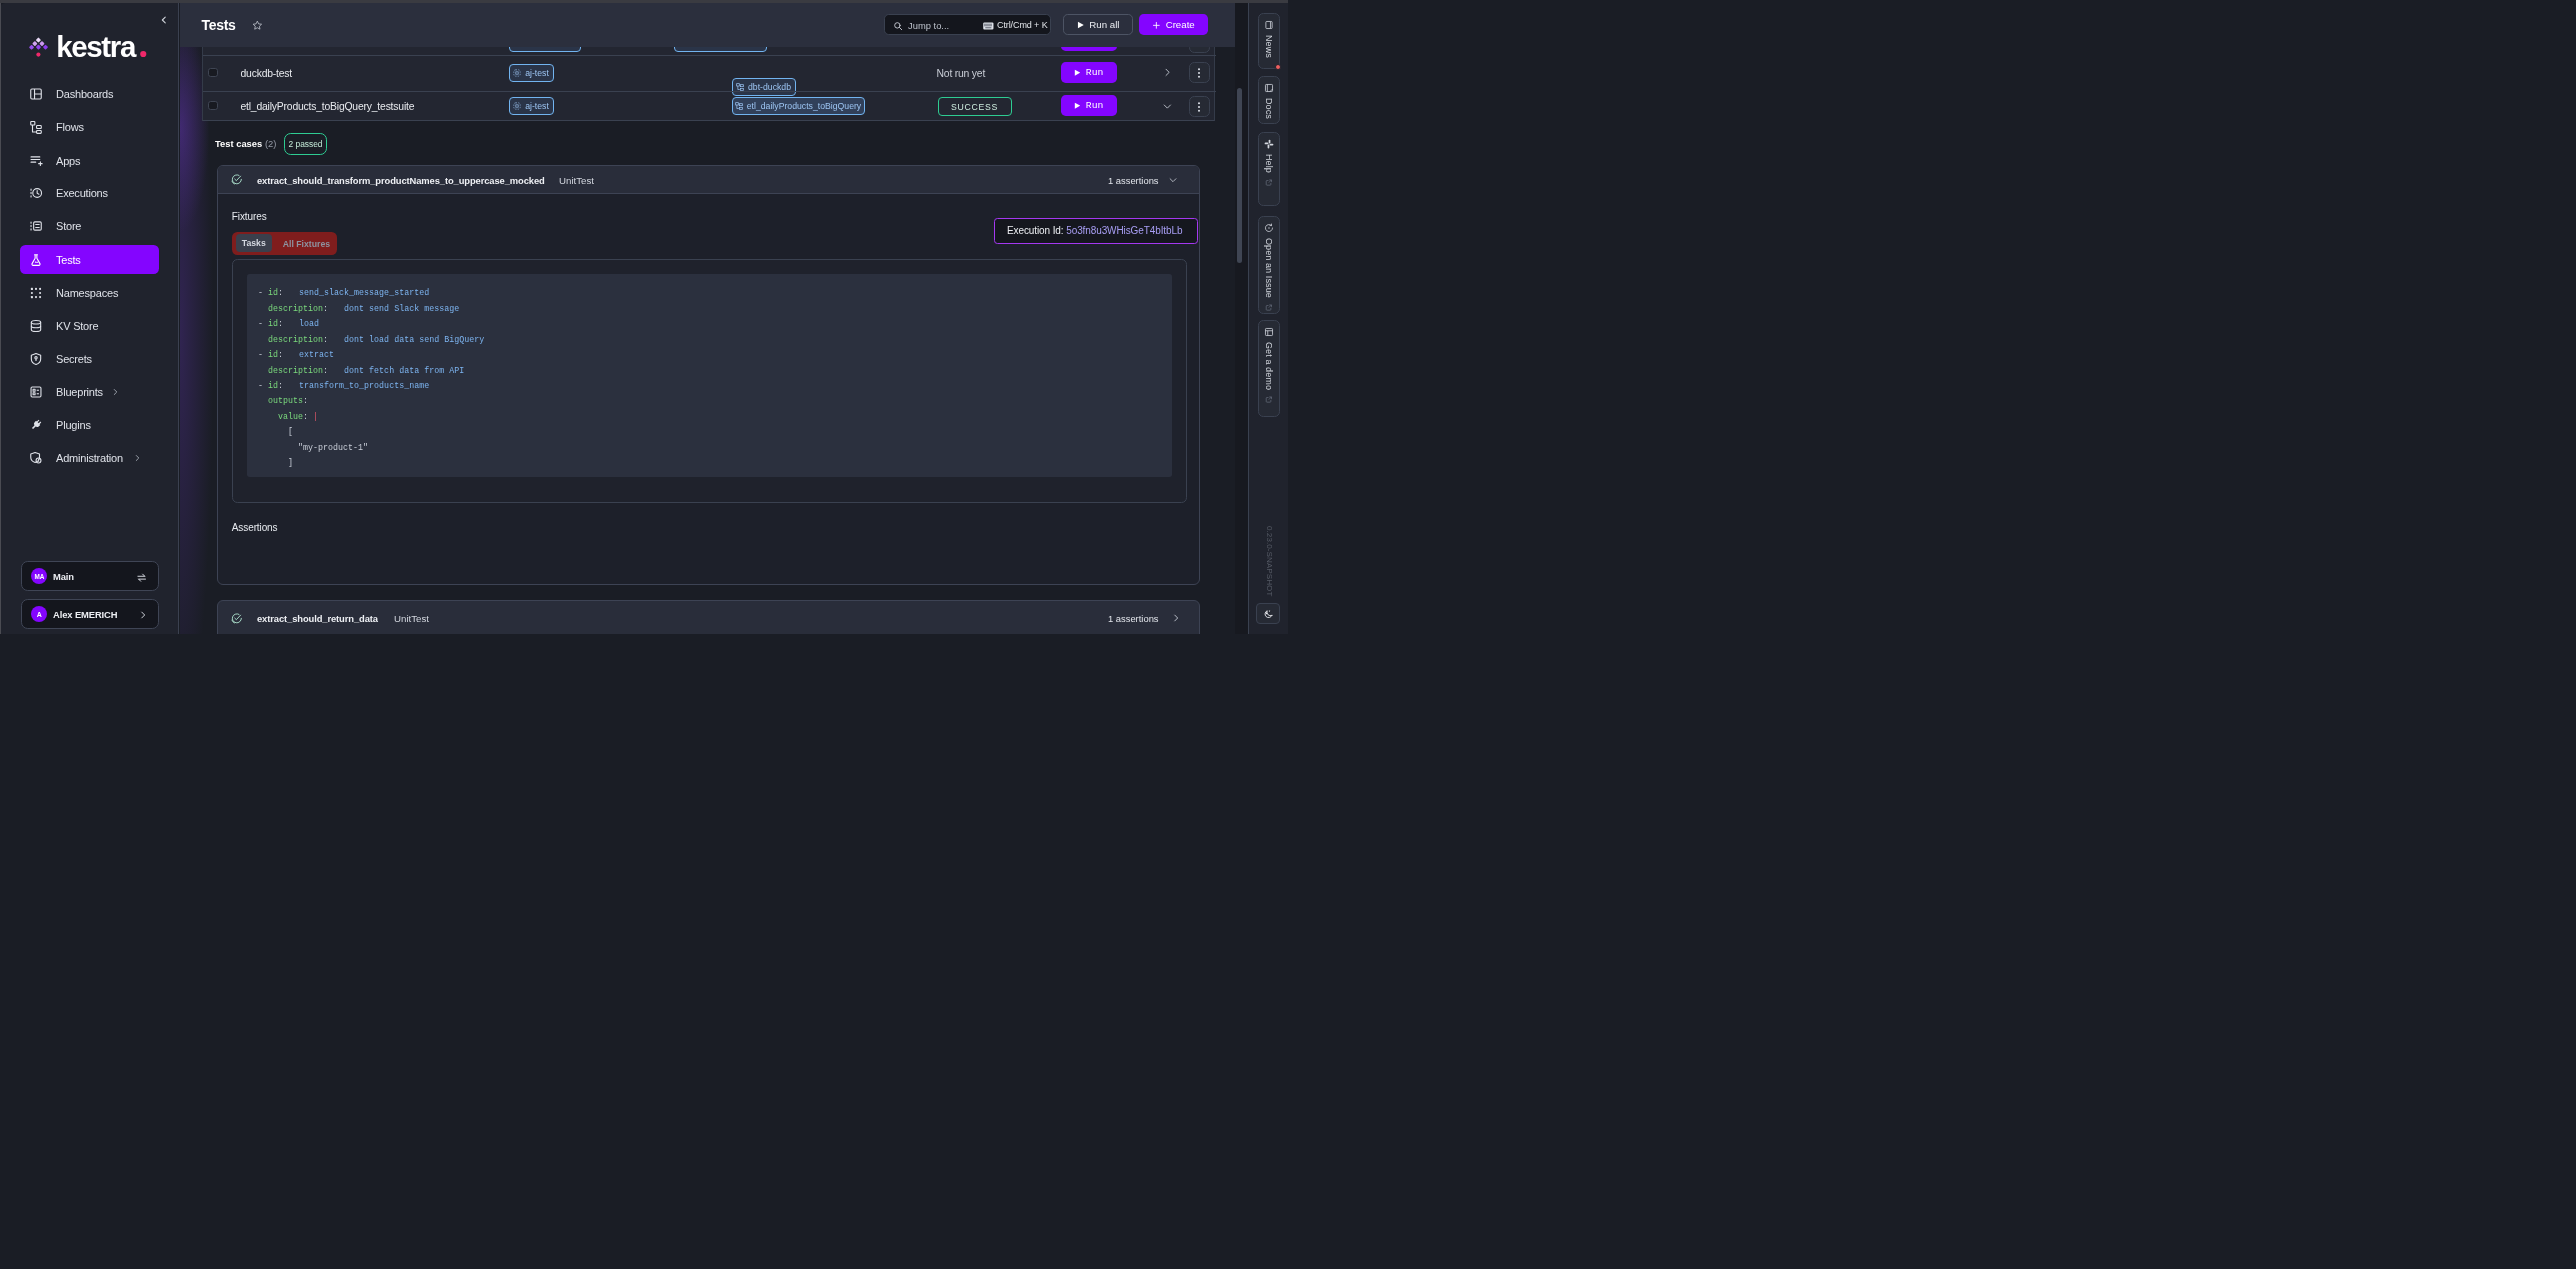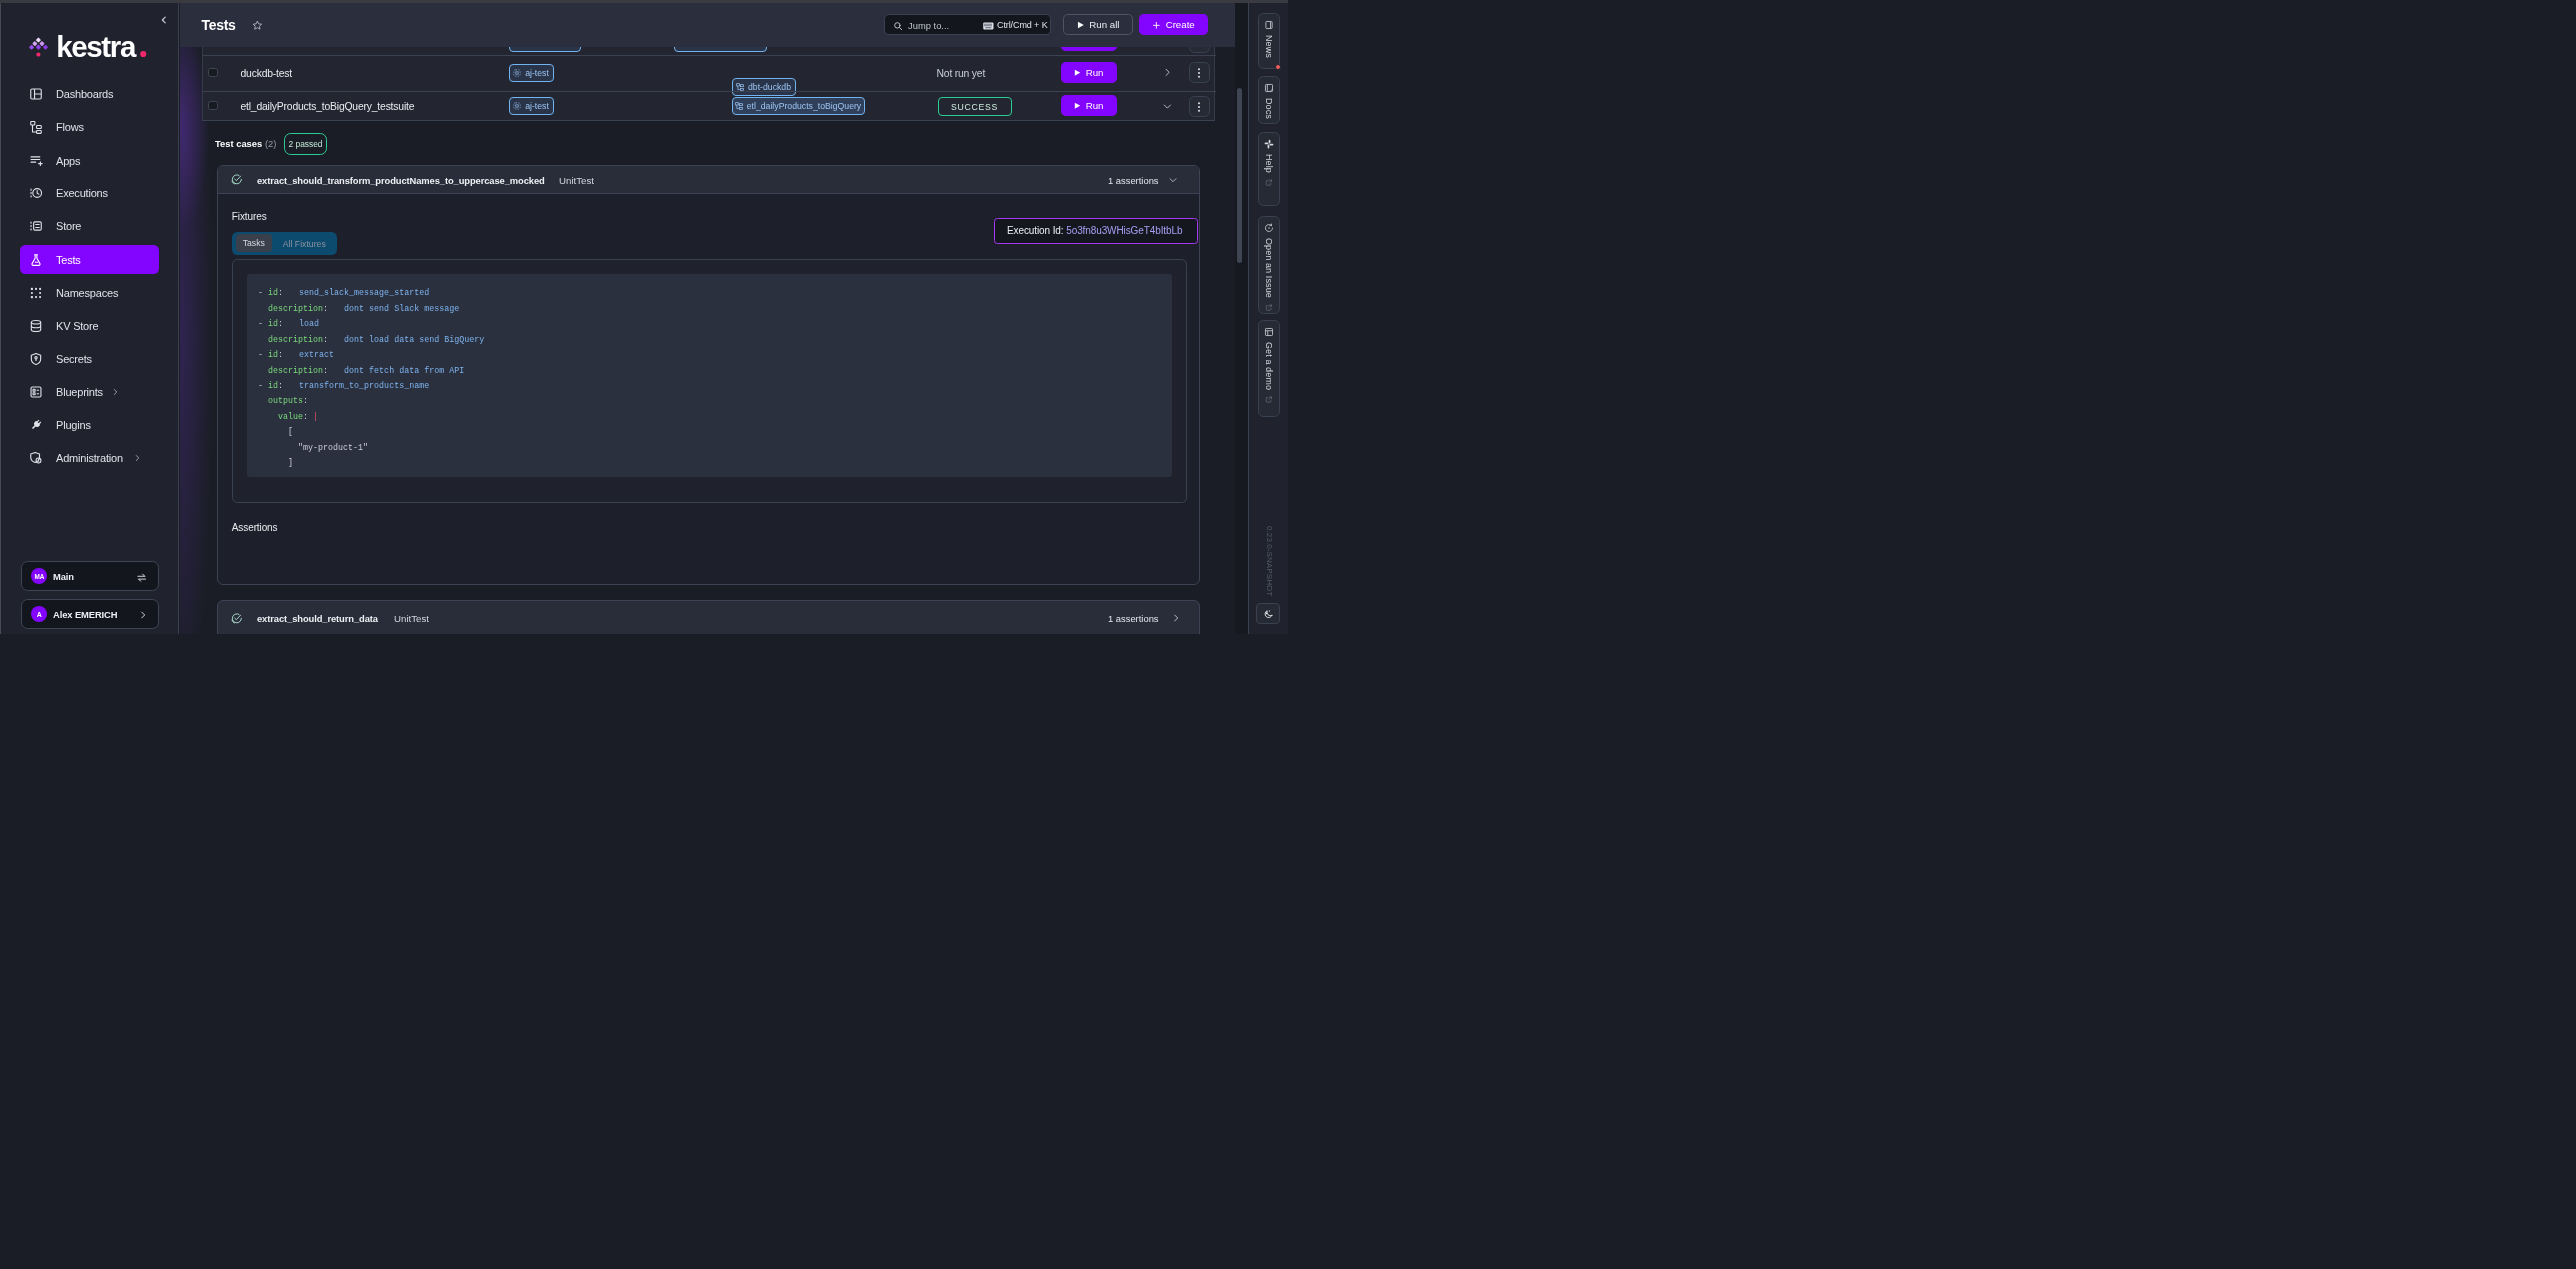--- a/index.html
+++ b/index.html
@@ -40,38 +40,38 @@
 
 
 #ttable { position:absolute; left:21.5px; top:0; width:1013px; height:74px; background:#232631;
   border-left:0.7px solid #343b49; border-right:0.7px solid #343b49; border-bottom:0.7px solid #3a4150; }
 .sep { position:absolute; left:0; width:1013px; height:0.7px; background:#3a4150; }
 .bluebadge { position:absolute; height:18px; border:0.7px solid #72b4f0; border-radius:4px; background:rgba(100,160,235,0.12);
   color:#9cc4f2; font-size:8.7px; display:flex; align-items:center; justify-content:center; gap:4px; white-space:nowrap; }
 .checkbox { position:absolute; left:5.7px; width:9.4px; height:9.4px; border:1px solid #3f4553; border-radius:2.7px; background:#181a21; }
 .rowname { position:absolute; left:38px; font-size:10.4px; color:#e8eaee; letter-spacing:-0.2px; transform:translateY(-50%); white-space:nowrap; }
 .runbtn { position:absolute; left:1059px; width:56px; height:21px; background:#8405ff; border-radius:4.7px;
-  color:#fff; font-size:9.7px; display:flex; align-items:center; justify-content:center; gap:5.4px; }
+  color:#fff; font-size:9.7px; display:flex; align-items:center; justify-content:center; gap:5.4px;font-family:Liberation Mono, monospace; }
 .dotsbtn { position:absolute; left:986px; width:21px; height:21px; border:0.7px solid #3a4150; border-radius:5.4px; background:#262a34; }
 .dotsbtn:before { content:""; position:absolute; left:50%; top:50%; transform:translate(-50%,-50%); width:2px; height:2px; border-radius:50%;
   background:#dfe3ea; box-shadow:0 -3.7px 0 #dfe3ea, 0 3.7px 0 #dfe3ea; }
 .rchev { position:absolute; width:10.7px; height:10.7px; color:#c6cbd4; }
 
 
 .gbadge { border:0.7px solid #2ecc92; border-radius:5.4px; color:#7fdfb4; display:flex; align-items:center; justify-content:center; }
 #card1 { position:absolute; left:37px; top:118px; width:983px; height:420px; border:0.7px solid #3d4354; border-radius:6px; background:#1d202a; overflow:hidden; }
 #card2 { position:absolute; left:37px; top:553px; width:983px; height:40px; border:0.7px solid #3d4354; border-radius:6px; background:#292d3a; }
 .cardhead { position:absolute; left:0; top:0; width:100%; height:28px; background:#292d3a; border-bottom:0.7px solid #3d4354; }
 .ckicon { position:absolute; width:12.7px; height:12.7px; color:#b2e9d4; }
 .cardtitle { position:absolute; font-size:9.4px; font-weight:600; color:#eef0f4; transform:translateY(-50%); letter-spacing:-0.1px; white-space:nowrap; }
 .unittest { position:absolute; font-size:9.7px; color:#d2d6de; transform:translateY(-50%); }
 .nassert { position:absolute; font-size:9.4px; color:#e3e6ec; transform:translateY(-50%); }
 .sechead { position:absolute; font-size:10px; font-weight:500; color:#e8ebf0; transform:translateY(-50%); letter-spacing:-0.1px; }
 
-#tabs { position:absolute; left:13.8px; top:66px; width:105px; height:23px; background:#0c4a6e; border-radius:5.4px; }
+#tabs { position:absolute; left:13.8px; top:66px; width:105px; height:23px; background:#7f1d1d; border-radius:5.4px;font-weight:bold; }
 #tabactive { position:absolute; left:4px; top:2.3px; width:36px; height:18px; background:#3a3f4c; border-radius:4px;
   color:#d3d7df; font-size:8.7px; display:flex; align-items:center; justify-content:center; }
 #taball { position:absolute; left:51px; top:0; height:23px; color:#8d93a0; font-size:8.7px; display:flex; align-items:center; }
 #execbox { position:absolute; left:776px; top:52px; width:204px; height:25.5px; border:1.3px solid #a438f0; border-radius:3.4px; background:#15171e;
   display:flex; align-items:center; font-size:10px; color:#eceef2; white-space:nowrap; padding-left:12px; letter-spacing:-0.1px; }
 #execbox .eid { color:#a79df2; }
 #codewrap { position:absolute; left:13.8px; top:93px; width:955px; height:244px; border:0.7px solid #3a4150; border-radius:5.4px; background:#1f222c; }
 #codeinner { position:absolute; left:14.4px; top:13.8px; width:925px; height:203px; background:#2b303e; border-radius:2.7px; overflow:hidden; }
 #codeinner pre { position:absolute; left:10.7px; top:11.7px; font-family:"Liberation Mono", monospace; font-size:8.3px; line-height:15.4px; letter-spacing:0.03px; }
 .yk { color:#7bd97d; } .yv { color:#7db4f0;margin-left:11px; } .yp { color:#c9ced8; } .yr { color:#e0566a; }

